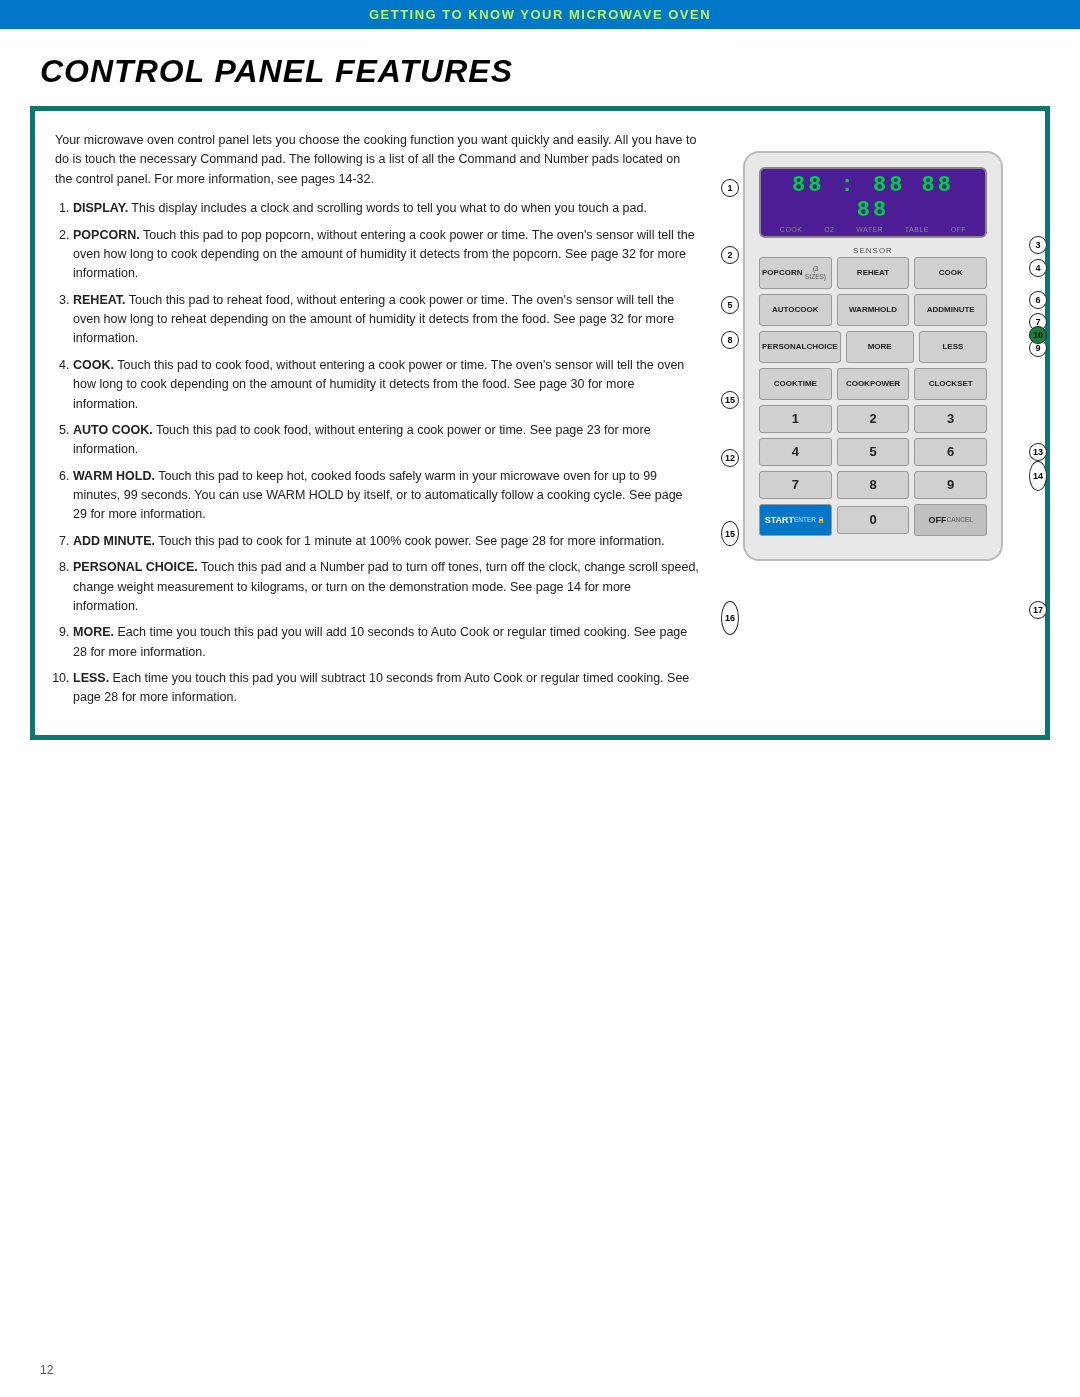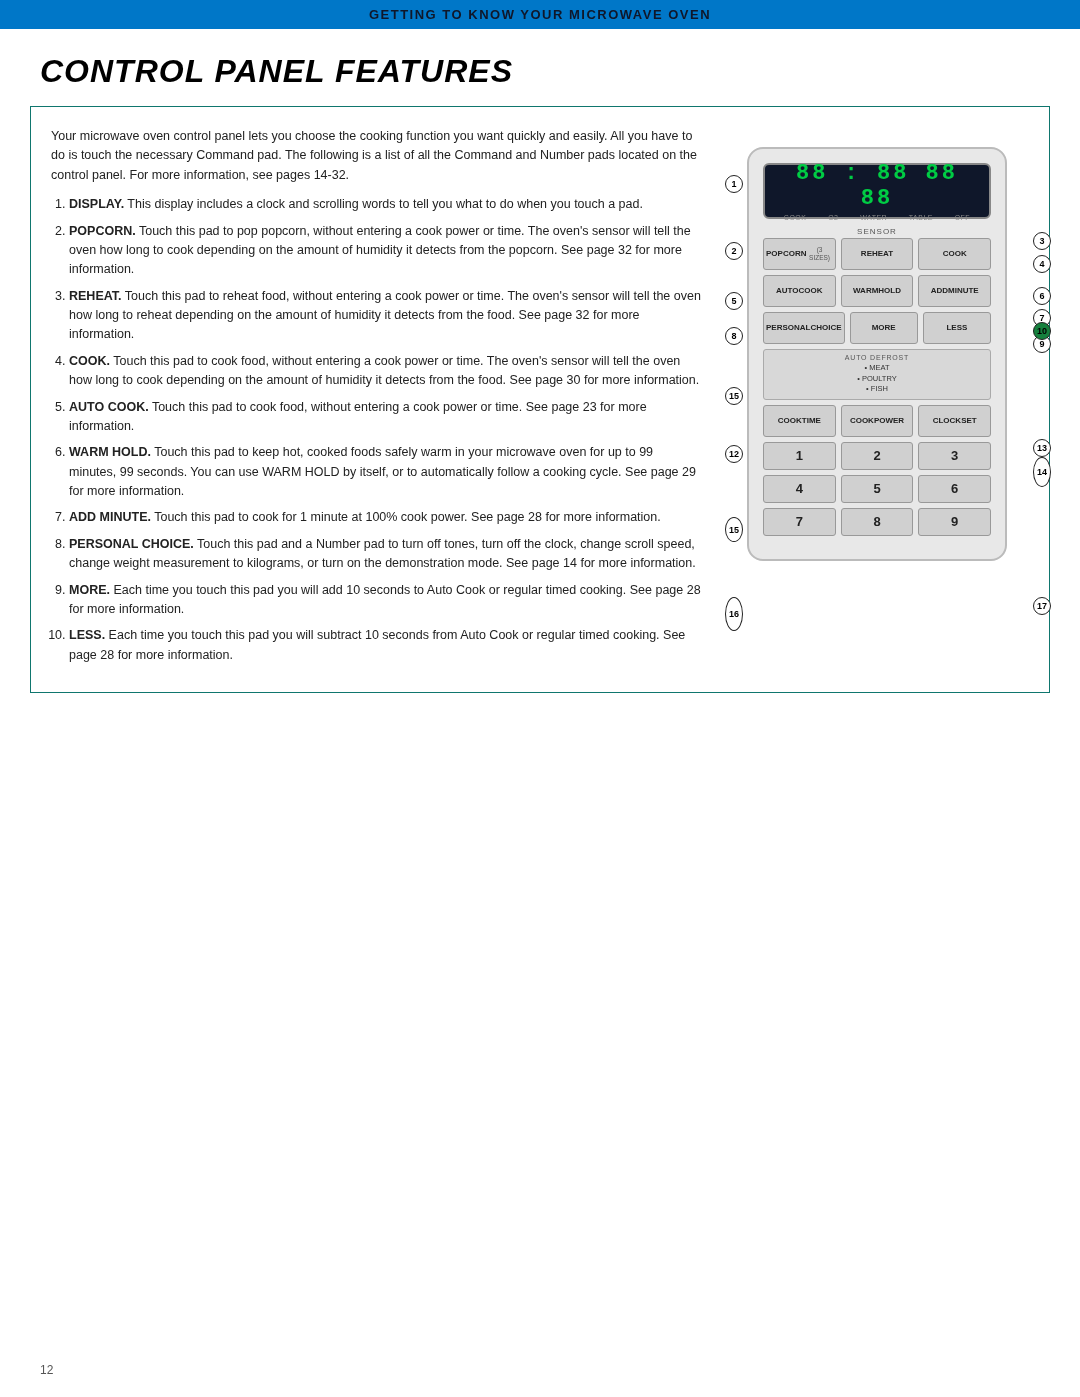--- a/index.html
+++ b/index.html
@@ -6,41 +6,41 @@
     body {
       font-family: Arial, sans-serif;
       background: #fff;
       width: 1080px;
       min-height: 1397px;
       position: relative;
     }
 
     .header-bar {
       background: #0077c8;
-      color: #0f172a;
+      color: #bef264;
       text-align: center;
       font-size: 13px;
       font-weight: bold;
       letter-spacing: 1.5px;
       padding: 7px 0;
       text-transform: uppercase;
     }
 
     .page-title {
       font-size: 32px;
       font-weight: bold;
       color: #000000;
       font-style: italic;
       margin: 24px 40px 16px 40px;
       letter-spacing: 1px;
       text-transform: uppercase;
     }
 
     .content-border {
-      border: 1px solid #0f766e;
+      border: 5px solid #0f766e;
       margin: 0 30px 30px 30px;
       padding: 20px 20px 20px 20px;
       display: flex;
       flex-direction: row;
       gap: 16px;
     }
 
     .left-col {
       flex: 1 1 500px;
       font-size: 12.5px;
@@ -76,27 +76,27 @@
       width: 260px;
       background: #e8e8e8;
       border-radius: 16px;
       border: 2px solid #bbb;
       padding: 14px 14px 18px 14px;
       position: relative;
     }
 
     
     .display-screen {
-      background: #0f172a;
+      background: #4c1d95;
       border-radius: 6px;
       border: 2px solid #888;
       padding: 6px 8px;
       margin-bottom: 8px;
       position: relative;
-      height: 56px;
+      height: 71px;
       display: flex;
       flex-direction: column;
       justify-content: center;
     }
 
     .display-digits {
       color: #00cc44;
       font-size: 22px;
       font-family: 'Courier New', monospace;
       letter-spacing: 3px;
@@ -274,26 +274,20 @@
               <span>CHOICE</span>
             </div>
             <div class="mw-btn wide">
               <span>MORE</span>
             </div>
             <div class="mw-btn wide">
               <span>LESS</span>
             </div>
           </div>
 
-          <div class="auto-defrost-section">
-            <div class="auto-defrost-label">AUTO DEFROST</div>
-            <div class="auto-defrost-items">
-              • MEAT<br>• POULTRY<br>• FISH
-            </div>
-          </div>
 
           <div class="btn-row">
             <div class="mw-btn wide">
               <span>COOK</span>
               <span>TIME</span>
             </div>
             <div class="mw-btn wide">
               <span>COOK</span>
               <span>POWER</span>
             </div>
@@ -328,20 +322,33 @@
           <div class="btn-row">
             <div class="mw-btn num">
                 <span>7</span>
               </div>
             <div class="mw-btn num">
                 <span>8</span>
               </div>
             <div class="mw-btn num">
                 <span>9</span>
               </div>
+          </div>
+          <div class="btn-row">
+            <div class="mw-btn start-btn">
+              <span>START</span>
+              <span class="sub">ENTER 🔒</span>
+            </div>
+            <div class="mw-btn num">
+                <span>0</span>
+              </div>
+            <div class="mw-btn off-btn">
+              <span>OFF</span>
+              <span class="sub">CANCEL</span>
+            </div>
           </div>
 
         </div>
 
         <div style="position:absolute; left:-22px; top:28px; width:18px; height:18px; border-radius:50%; border:1.5px solid #222; background:#fff; font-size:9px; font-weight:bold; display:flex; align-items:center; justify-content:center;">1</div>
         <div style="position:absolute; left:-22px; top:95px; width:18px; height:18px; border-radius:50%; border:1.5px solid #222; background:#fff; font-size:9px; font-weight:bold; display:flex; align-items:center; justify-content:center;">2</div>
         <div style="position:absolute; right:-22px; top:85px; width:18px; height:18px; border-radius:50%; border:1.5px solid #222; background:#fff; font-size:9px; font-weight:bold; display:flex; align-items:center; justify-content:center;">3</div>
         <div style="position:absolute; right:-22px; top:108px; width:18px; height:18px; border-radius:50%; border:1.5px solid #222; background:#fff; font-size:9px; font-weight:bold; display:flex; align-items:center; justify-content:center;">4</div>
         <div style="position:absolute; left:-22px; top:145px; width:18px; height:18px; border-radius:50%; border:1.5px solid #222; background:#fff; font-size:9px; font-weight:bold; display:flex; align-items:center; justify-content:center;">5</div>
         <div style="position:absolute; right:-22px; top:140px; width:18px; height:18px; border-radius:50%; border:1.5px solid #222; background:#fff; font-size:9px; font-weight:bold; display:flex; align-items:center; justify-content:center;">6</div>

